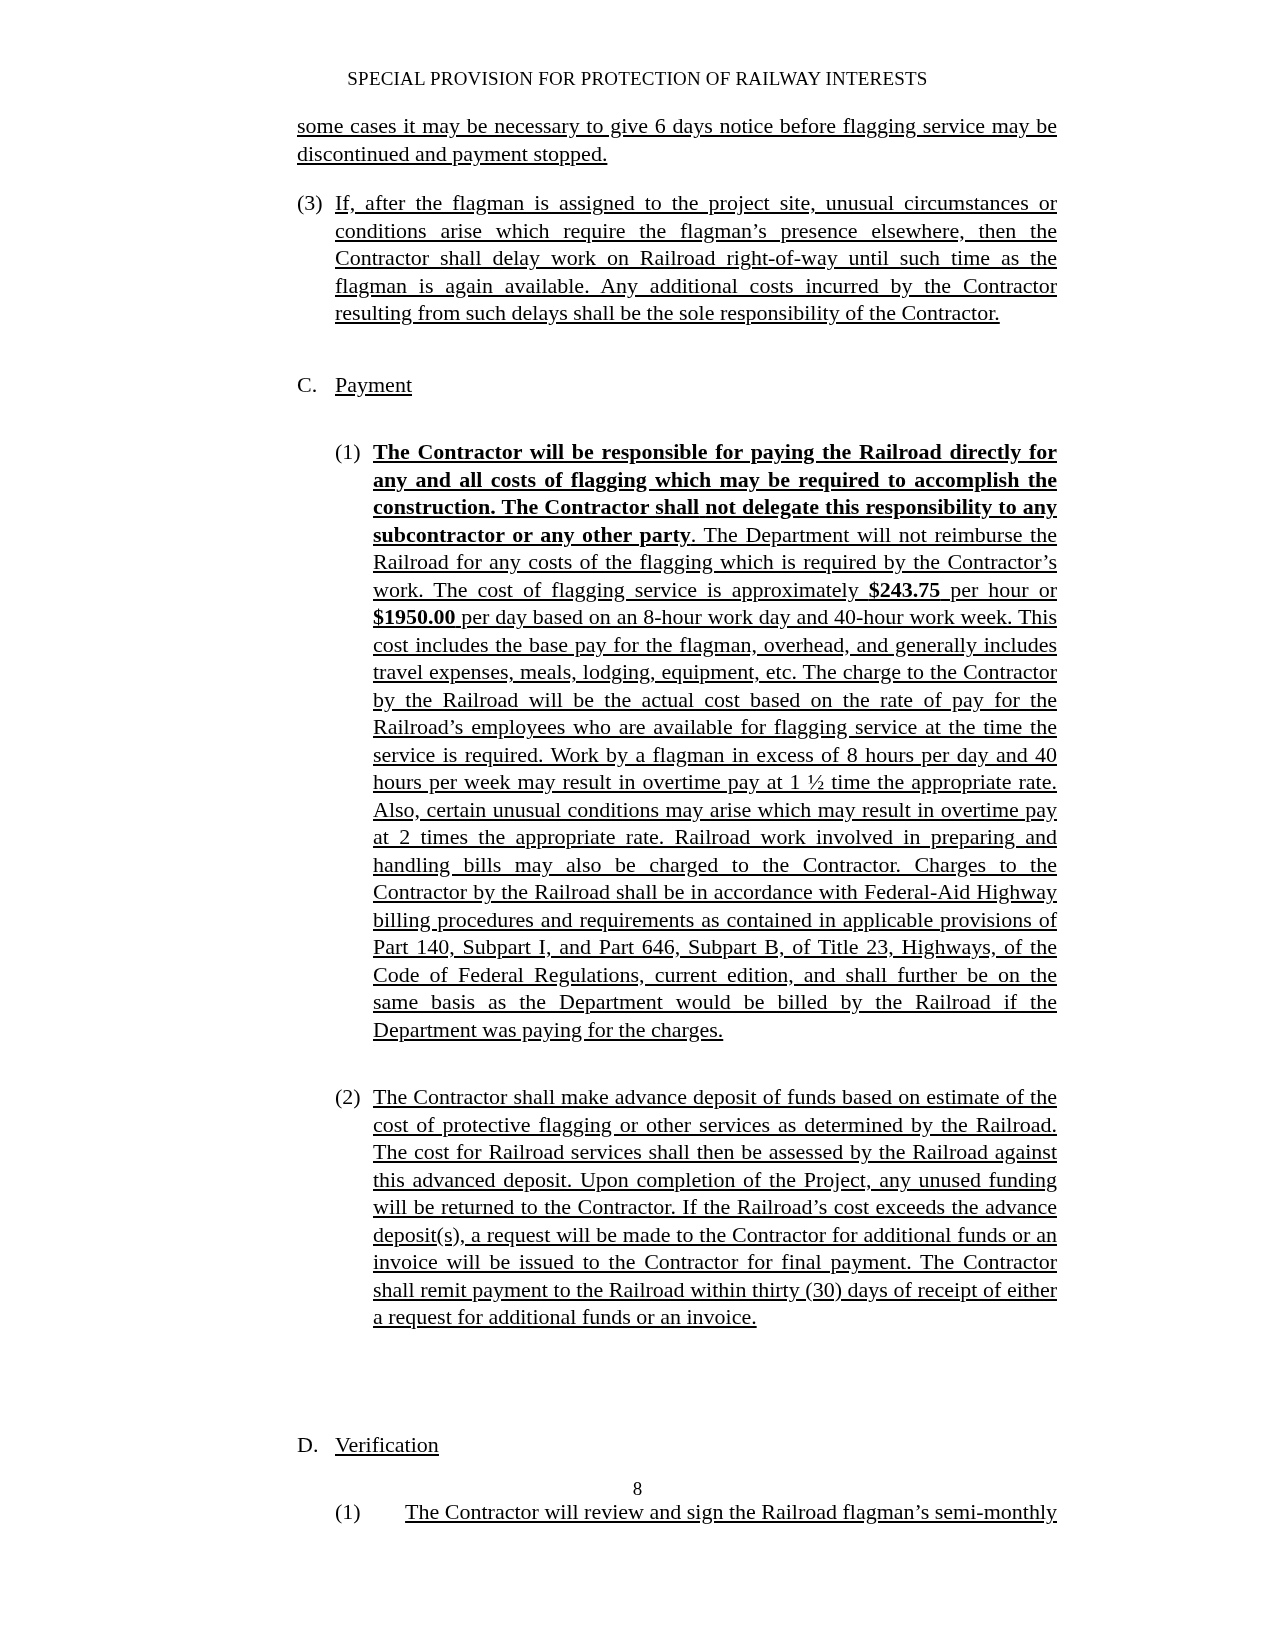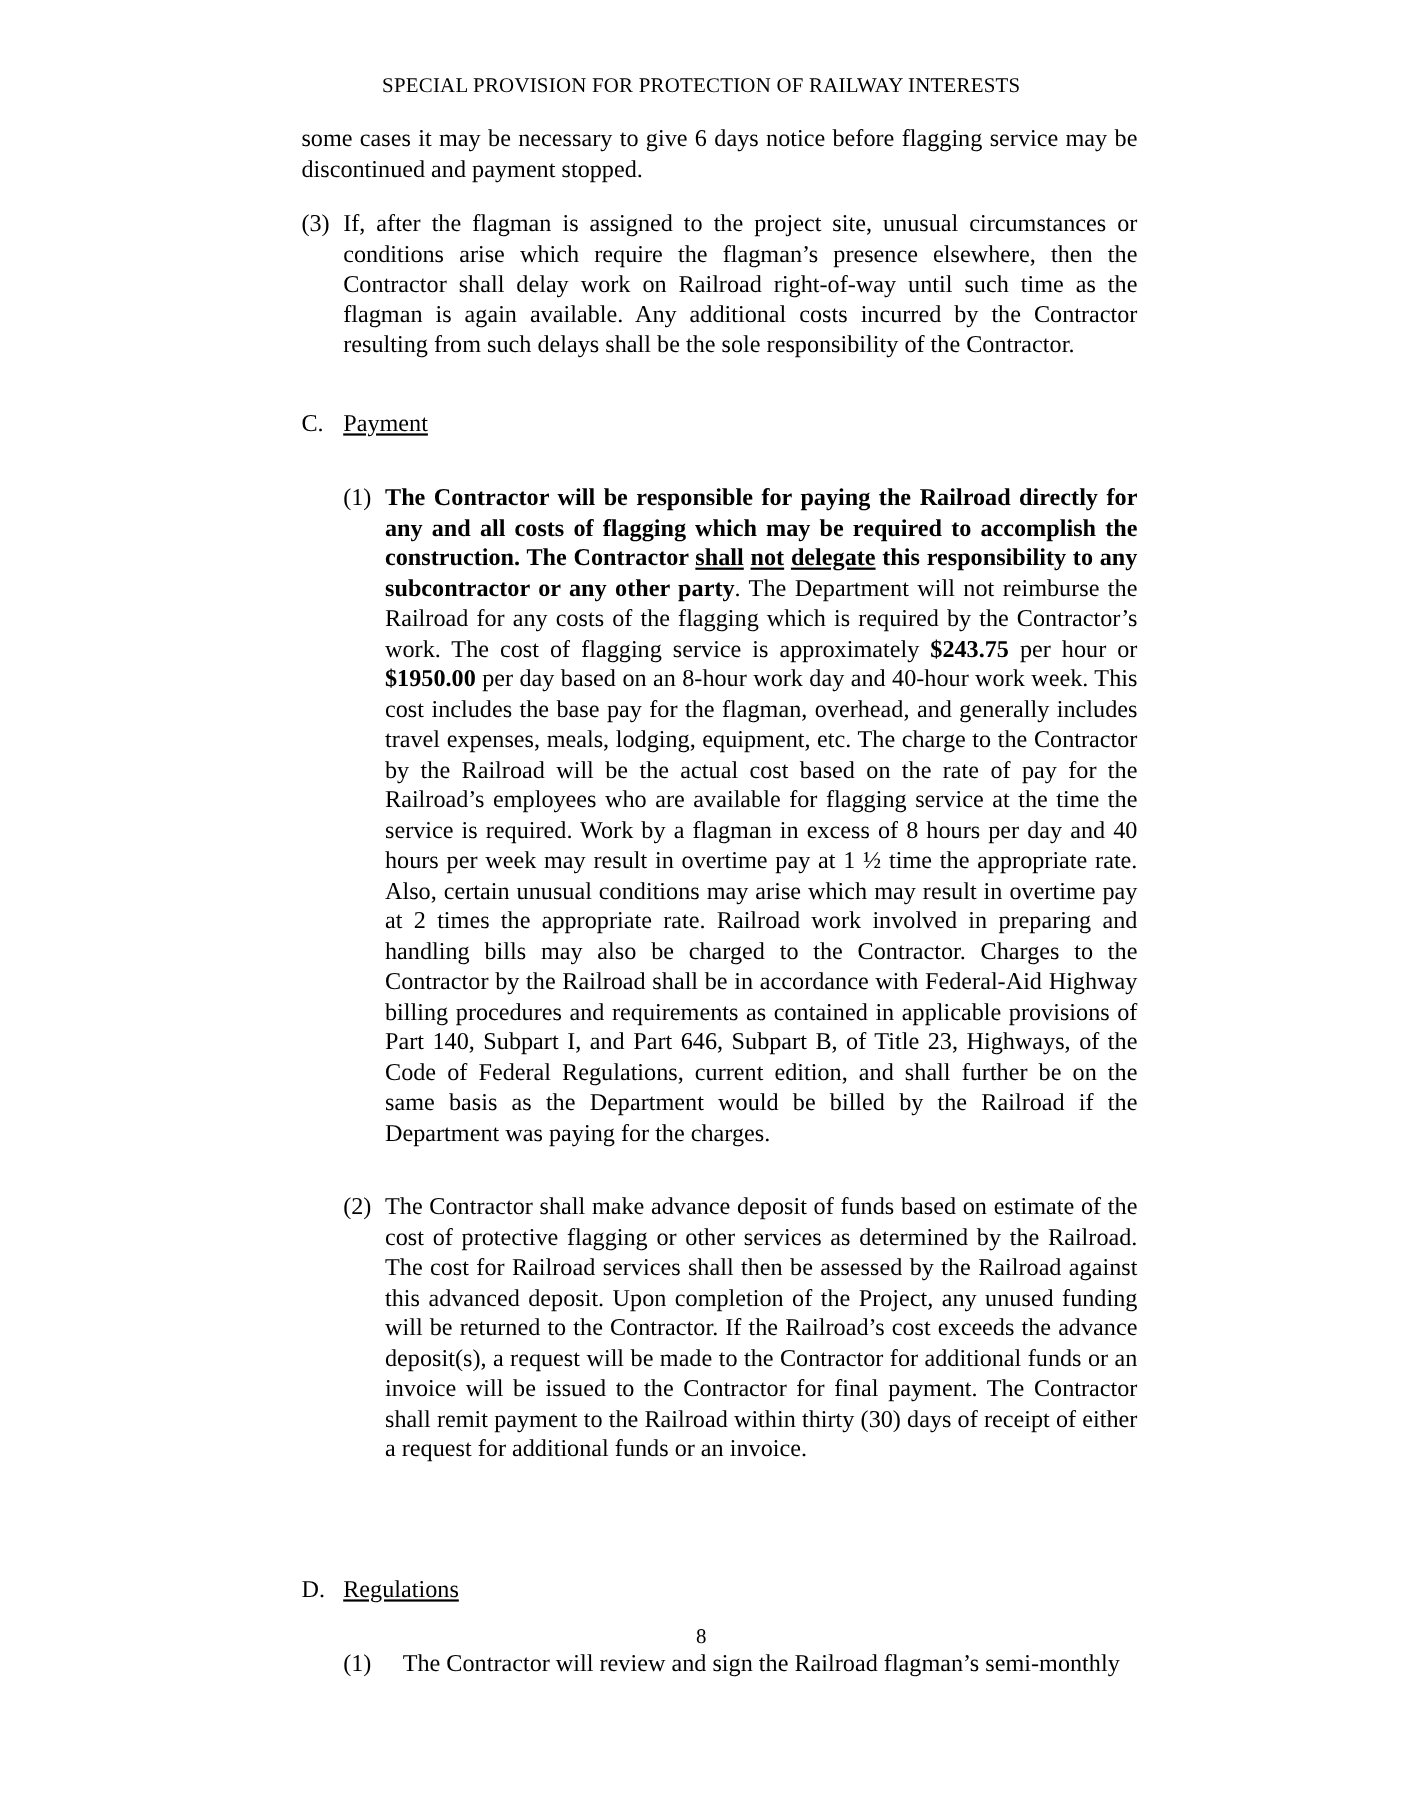--- a/index.html
+++ b/index.html
@@ -25,22 +25,23 @@
     top: 68px;
     left: 0;
     width: 1275px;
     text-align: center;
     font-size: 19px;
     letter-spacing: 0.2px;
   }
   .content {
     position: absolute;
     top: 112px;
-    left: 274px;
+    left: 297px;
     width: 760px;
+    text-decoration: underline;
   }
   p {
     margin: 0;
     font-size: 22px;
     line-height: 27.5px;
     text-align: justify;
     text-justify: inter-word;
   }
   .para-block {
     position: relative;
@@ -80,21 +81,21 @@
   u, .ul { text-decoration: underline; }
   .pagenum {
     position: absolute;
     top: 1478px;
     left: 0;
     width: 1275px;
     text-align: center;
     font-size: 19px;
   }
   .gap-large { height: 40px; }
-  .nojustify { text-align: center; }
+  .nojustify { text-align: right; }
 </style>
 </head>
 <body>
 
 <div class="page">
 
   <div class="header">SPECIAL PROVISION FOR PROTECTION OF RAILWAY INTERESTS</div>
 
   <div class="content">
 
@@ -126,21 +127,21 @@
     <div class="para-block hang indent-level2">
       <span class="marker">(2)</span>
       <p>The Contractor shall make advance deposit of funds based on estimate of the cost of protective flagging or other services as determined by the Railroad.  The cost for Railroad services shall then be assessed by the Railroad against this advanced deposit.  Upon completion of the Project, any unused funding will be returned to the Contractor.  If the Railroad’s cost exceeds the advance deposit(s), a request will be made to the Contractor for additional funds or an invoice will be issued to the Contractor for final payment.  The Contractor shall remit payment to the Railroad within thirty (30) days of receipt of either a request for additional funds or an invoice.</p>
     </div>
 
     <div class="gap-large"></div>
     <div style="height:38px"></div>
 
     <div class="section-head">
       <span class="letter">D.</span>
-      <span class="title">Regulations</span>
+      <span class="title">Verification</span>
     </div>
 
     <div style="height:18px"></div>
 
     <div class="para-block hang indent-level2">
       <span class="marker">(1)</span>
       <p class="nojustify">The Contractor will review and sign the Railroad flagman’s semi-monthly</p>
     </div>
 
   </div>

